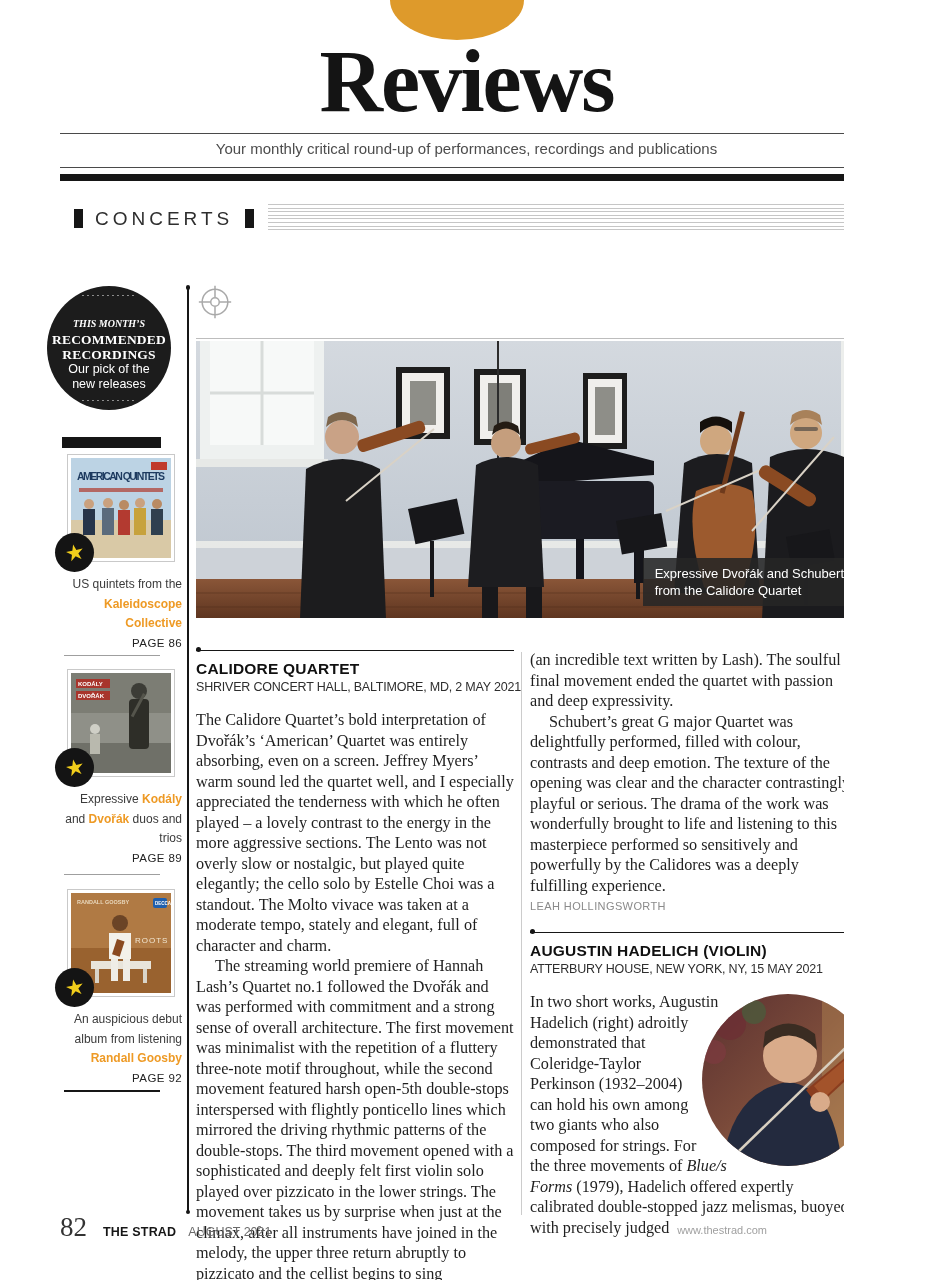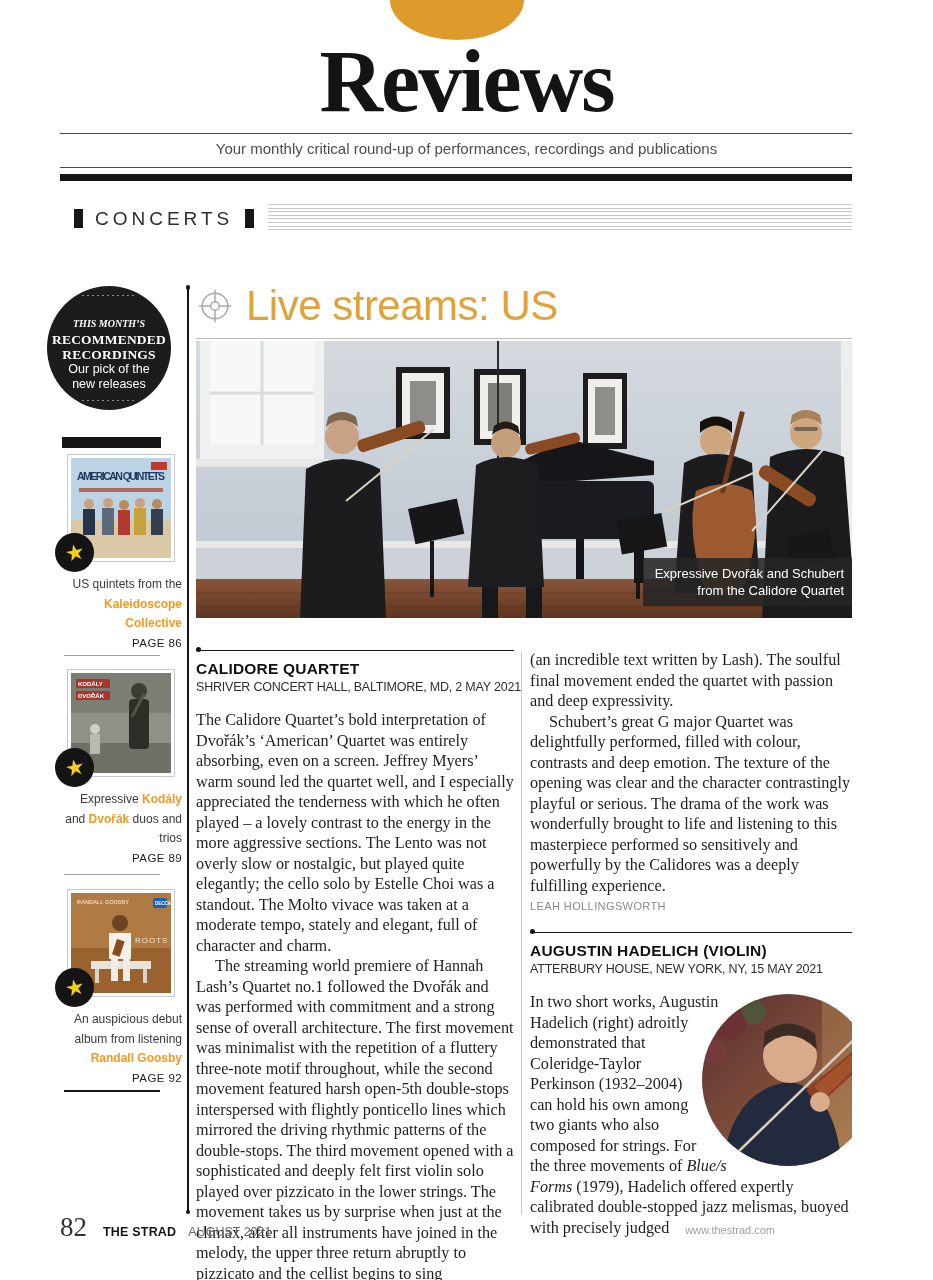--- a/index.html
+++ b/index.html
@@ -1,17 +1,17 @@
 <!DOCTYPE html>
 <html><head>
 <meta charset="utf-8">
 <style>
   html,body{margin:0;padding:0;background:#fff;}
   .page{position:relative;width:844px;height:1280px;background:#fff;overflow:hidden;
-        font-family:"Liberation Sans",sans-serif;color:#222;padding-left:8px;}
+        font-family:"Liberation Sans",sans-serif;color:#222;}
 
   
   .semicircle{position:absolute;left:390px;top:0;width:134px;height:40px;background:#DE9A2B;
               border-radius:0 0 67px 67px / 0 0 40px 40px;}
   .mag-title{position:absolute;left:0;top:36px;width:933px;text-align:center;
              font-family:"Liberation Serif",serif;font-weight:700;font-size:88px;line-height:92px;
              letter-spacing:-2px;color:#141414;}
   .rule-a{position:absolute;left:60px;width:813px;height:0;border-top:1.5px solid #4a4a4a;}
   .subtitle{position:absolute;left:60px;top:140px;width:813px;text-align:center;
             font-size:15px;color:#4c4c4c;}
@@ -53,21 +53,21 @@
       border-radius:50%;background:#161616;}
   .vline::before{top:-2px;} .vline::after{bottom:-2px;}
 
   
   .feat-head{position:absolute;left:196px;top:283px;width:660px;display:flex;align-items:center;gap:12px;}
   .crosshair{flex:0 0 38px;}
   .feat-title{font-size:42px;line-height:46px;color:#E2A23A;letter-spacing:-.5px;font-weight:400;}
   .feat-underline{position:absolute;left:196px;top:338px;width:660px;border-top:1px solid #bdbdbd;}
   .photo{position:absolute;left:196px;top:341px;width:660px;height:277px;overflow:hidden;background:#c3cad3;}
   .photo-caption{position:absolute;right:0;bottom:12px;background:rgba(38,38,38,.88);color:#fff;
-      padding:7px 12px;font-size:13px;line-height:17px;text-align:right;}
+      padding:7px 12px;font-size:13px;line-height:17px;}
 
   
   .col{position:absolute;top:650px;}
   .col1{left:196px;width:318px;}
   .col2{left:530px;width:326px;}
   .col-divider{position:absolute;left:521px;top:652px;height:563px;border-left:1px solid #cccccc;}
   .art-rule{position:relative;border-top:1.3px solid #161616;margin-bottom:9px;}
   .art-rule::before{content:"";position:absolute;left:0;top:-3.6px;width:5px;height:5px;border-radius:50%;background:#161616;}
   .art-title{font-size:15.5px;font-weight:700;letter-spacing:.2px;color:#101010;margin:0 0 2px 0;}
   .art-venue{font-size:12.5px;letter-spacing:-.2px;color:#2e2e2e;margin-bottom:16px;white-space:nowrap;}
@@ -203,21 +203,20 @@
 
   <div class="feat-head">
     <svg class="crosshair" width="38" height="38" viewBox="0 0 40 40">
       <circle cx="20" cy="20" r="13.5" fill="none" stroke="#a9a9a9" stroke-width="1.6"></circle>
       <line x1="20" y1="3" x2="20" y2="15" stroke="#a9a9a9" stroke-width="1.6"></line>
       <line x1="20" y1="25" x2="20" y2="37" stroke="#a9a9a9" stroke-width="1.6"></line>
       <line x1="3" y1="20" x2="15" y2="20" stroke="#a9a9a9" stroke-width="1.6"></line>
       <line x1="25" y1="20" x2="37" y2="20" stroke="#a9a9a9" stroke-width="1.6"></line>
       <circle cx="20" cy="20" r="4.5" fill="none" stroke="#a9a9a9" stroke-width="1.6"></circle>
     </svg>
-    <div class="feat-title">Live streams: US</div>
   </div>
   <div class="feat-underline"></div>
 
   <div class="photo">
     <svg width="660" height="277" viewBox="0 0 660 277">
       <defs>
         <linearGradient id="wall" x1="0" y1="0" x2="0" y2="1">
           <stop offset="0" stop-color="#d4d9df"></stop>
             <stop offset="1" stop-color="#bfc7d0"></stop>
         </linearGradient>

